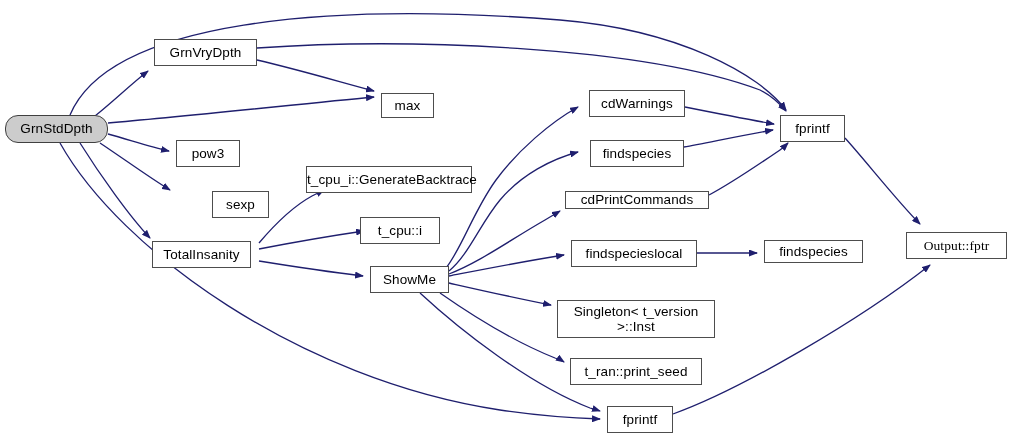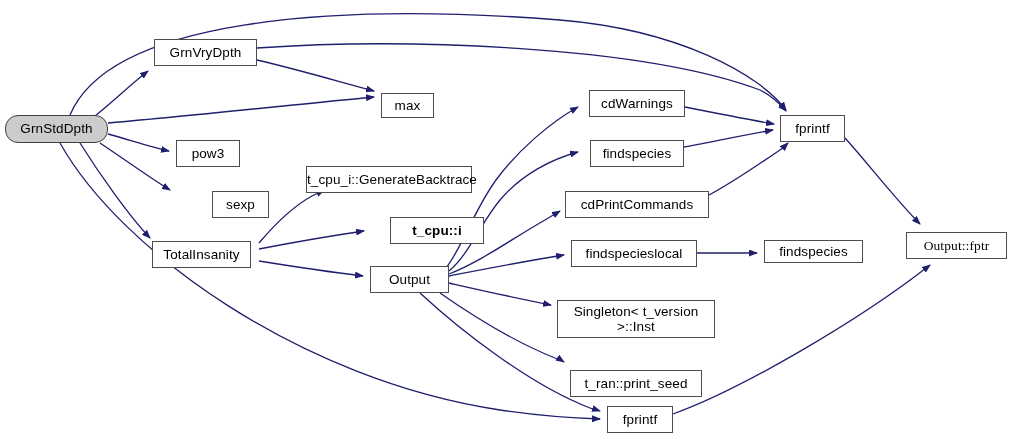--- a/index.html
+++ b/index.html
@@ -88,27 +88,27 @@
       </g>
   </svg>
   <div id="nodes-group">
       <div class="node current" style="left: 5px; top: 115px; width: 103px; height: 28px; border-radius: 13px;"><span class="node-label">GrnStdDpth</span></div>
       <div class="node" style="left: 154px; top: 39px; width: 103px; height: 27px;"><span class="node-label">GrnVryDpth</span></div>
       <div class="node" style="left: 381px; top: 93px; width: 53px; height: 25px;"><span class="node-label">max</span></div>
       <div class="node" style="left: 176px; top: 140px; width: 64px; height: 27px;"><span class="node-label">pow3</span></div>
       <div class="node" style="left: 177px; top: 191px; width: 57px; height: 27px; margin-left: 35px;"><span class="node-label">sexp</span></div>
       <div class="node" style="left: 152px; top: 241px; width: 99px; height: 27px;"><span class="node-label">TotalInsanity</span></div>
       <div class="node" style="left: 306px; top: 166px; width: 166px; height: 27px;"><span class="node-label">t_cpu_i::GenerateBacktrace</span></div>
-      <div class="node" style="left: 390px; top: 217px; width: 94px; height: 27px; font-weight: bold;"><span class="node-label">t_cpu::i</span></div>
-      <div class="node" style="left: 370px; top: 266px; width: 79px; height: 27px;"><span class="node-label">Output</span></div>
+      <div class="node" style="left: 360px; top: 217px; width: 80px; height: 27px;"><span class="node-label">t_cpu::i</span></div>
+      <div class="node" style="left: 370px; top: 266px; width: 79px; height: 27px;"><span class="node-label">ShowMe</span></div>
       <div class="node" style="left: 589px; top: 90px; width: 96px; height: 27px;"><span class="node-label">cdWarnings</span></div>
       <div class="node" style="left: 590px; top: 140px; width: 94px; height: 27px;"><span class="node-label">findspecies</span></div>
-      <div class="node" style="left: 565px; top: 191px; width: 144px; height: 27px;"><span class="node-label">cdPrintCommands</span></div>
+      <div class="node" style="left: 565px; top: 191px; width: 144px; height: 18px;"><span class="node-label">cdPrintCommands</span></div>
       <div class="node" style="left: 571px; top: 240px; width: 126px; height: 27px;"><span class="node-label">findspecieslocal</span></div>
       <div class="node" style="left: 557px; top: 292px; width: 158px; height: 38px; margin-top: 8px;"><span class="node-label">Singleton&lt; t_version
 &gt;::Inst</span></div>
-      <div class="node" style="left: 570px; top: 358px; width: 132px; height: 27px; margin-top: 12px;"><span class="node-label">t_ran::print_seed</span></div>
+      <div class="node" style="left: 570px; top: 358px; width: 132px; height: 27px;"><span class="node-label">t_ran::print_seed</span></div>
       <div class="node" style="left: 607px; top: 406px; width: 66px; height: 27px;"><span class="node-label">fprintf</span></div>
       <div class="node" style="left: 780px; top: 115px; width: 65px; height: 27px;"><span class="node-label">fprintf</span></div>
       <div class="node" style="left: 764px; top: 240px; width: 99px; height: 23px;"><span class="node-label">findspecies</span></div>
       <div class="node" style="left: 906px; top: 232px; width: 101px; height: 27px; font-family: Liberation Serif, serif;"><span class="node-label">Output::fptr</span></div>
     </div>
 </div>
 
 </body></html>

